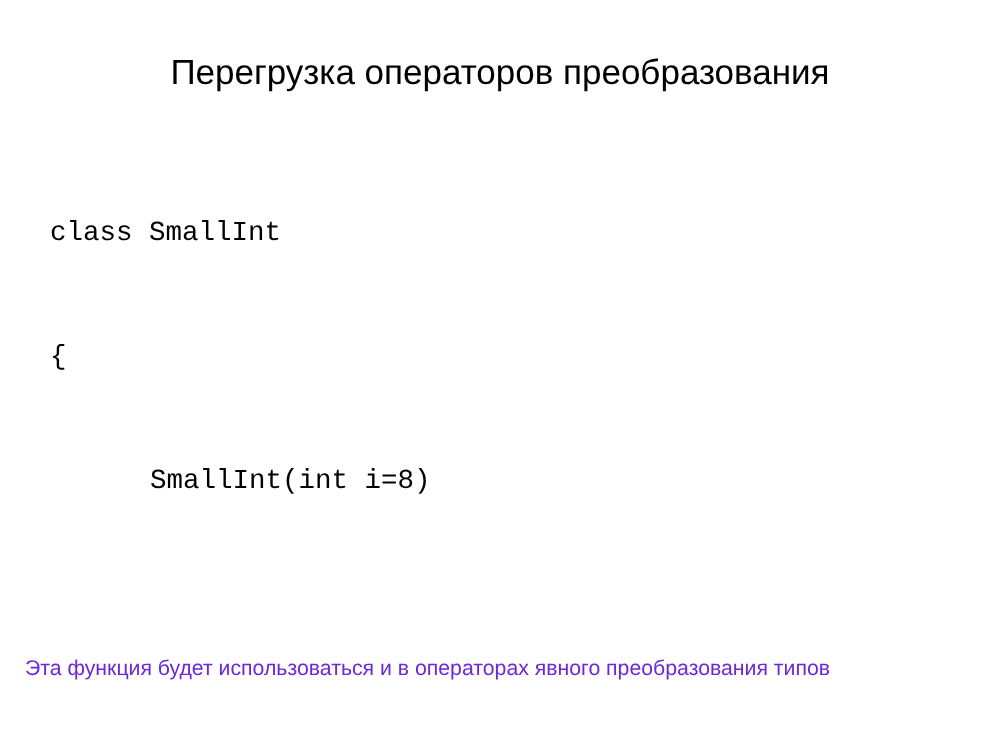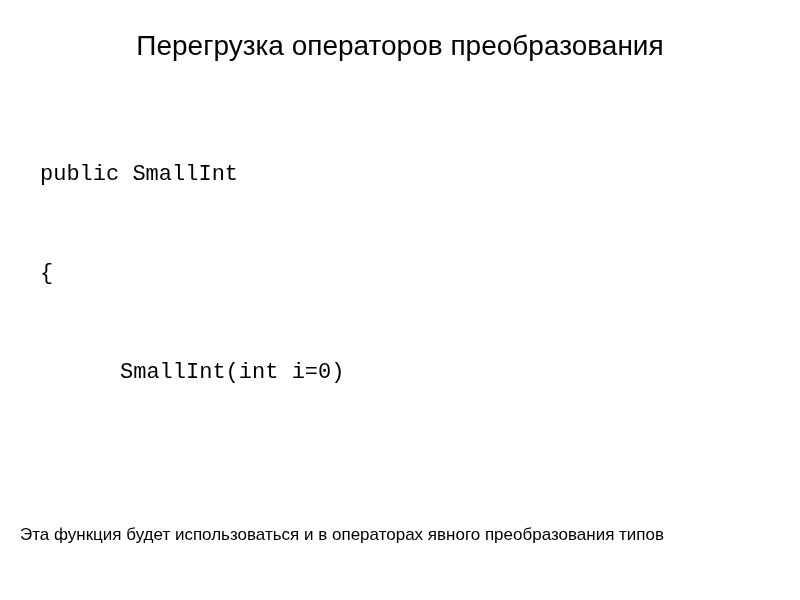--- a/index.html
+++ b/index.html
@@ -10,21 +10,21 @@
     body {
       width: 800px;
       height: 600px;
       background: #ffffff;
       font-family: Arial, sans-serif;
       position: relative;
     }
     .slide {
       width: 100%;
       height: 100%;
-      padding: 30px 40px;
+      padding: 42px 40px;
     }
     .title {
       font-size: 28px;
       font-weight: normal;
       text-align: center;
       margin-bottom: 30px;
       color: #000;
     }
     .code-block {
       font-family: 'Courier New', Courier, monospace;
@@ -39,33 +39,33 @@
     }
     .indent-1 {
       padding-left: 80px;
     }
     .footer-note {
       position: absolute;
       bottom: 55px;
       left: 20px;
       right: 20px;
       font-size: 17px;
-      color: #000000;
+      color: #6d28d9;
     }
   </style>
 </head>
 <body>
 
 <div class="slide">
   <h1 class="title">Перегрузка операторов преобразования</h1>
 
   <div class="code-block">
-    <span class="code-line">public SmallInt</span>
+    <span class="code-line">class SmallInt</span>
     <span class="code-line">{</span>
-    <span class="code-line indent-1">SmallInt(int i=0)</span>
+    <span class="code-line indent-1">SmallInt(int i=8)</span>
     
     
     
     
     
   </div>
 
   <div class="footer-note">Эта функция будет использоваться и в операторах явного преобразования типов</div>
 </div>
 

